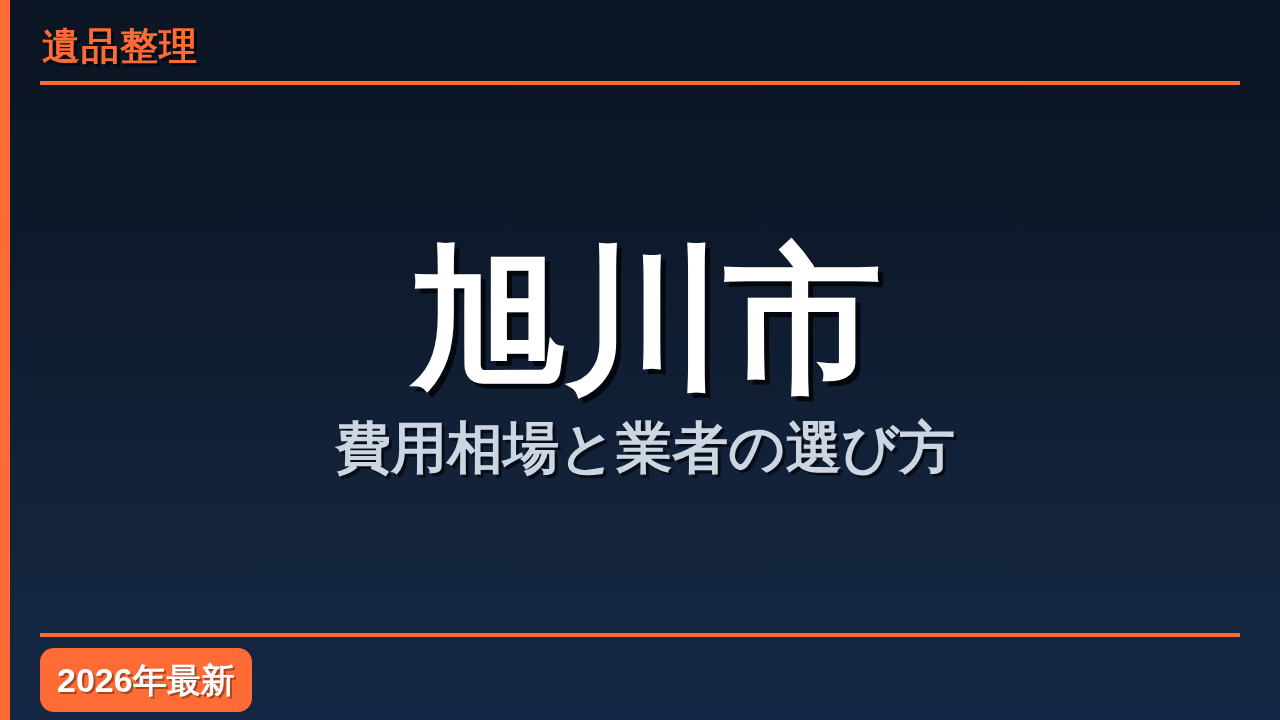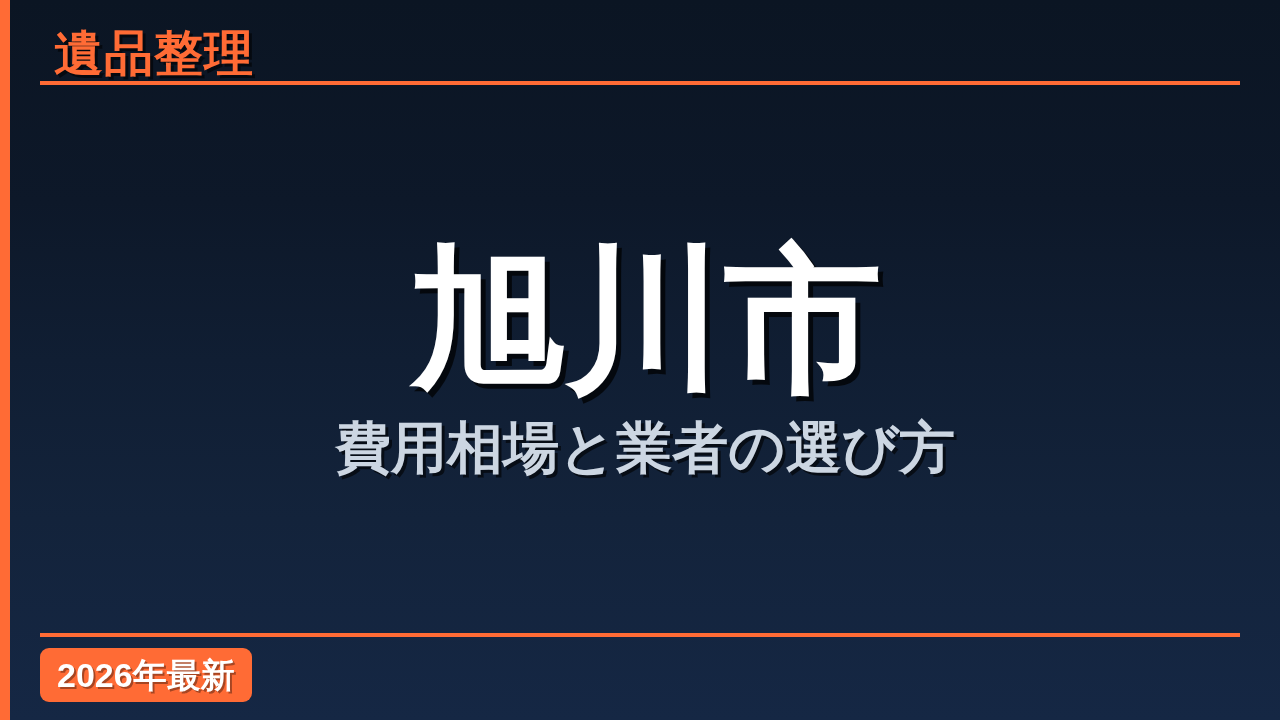--- a/index.html
+++ b/index.html
@@ -28,23 +28,23 @@
     left: 0;
     top: 0;
     width: 10px;
     height: 720px;
     background: #ff6b35;
   }
 
   
   #eyebrow {
     position: absolute;
-    left: 54px;
+    left: 42px;
     top: 22px;
-    font-size: 49px;
+    font-size: 38px;
     font-weight: bold;
     color: #ff6b35;
     letter-spacing: 1px;
     line-height: 1.28;
     white-space: nowrap;
     text-shadow: 3px 3px 0 rgba(0,0,0,0.55);
   }
 
   
   .rule {
@@ -89,23 +89,23 @@
     white-space: nowrap;
     text-shadow: 3px 3px 0 rgba(0,0,0,0.6);
     margin: 0;
   }
 
   
   #badge {
     position: absolute;
     left: 40px;
     top: 648px;
-    height: 54px;
+    height: 64px;
     padding: 9px 17px;
-    border-radius: 9px;
+    border-radius: 14px;
     background: #ff6b35;
     display: flex;
     align-items: center;
     box-sizing: border-box;
   }
   #badge-label {
     font-size: 34px;
     font-weight: bold;
     color: #ffffff;
     line-height: 1;

